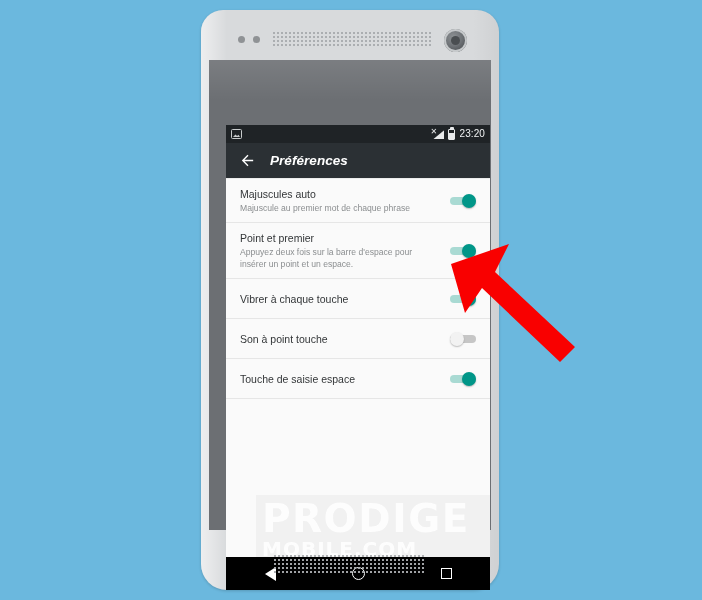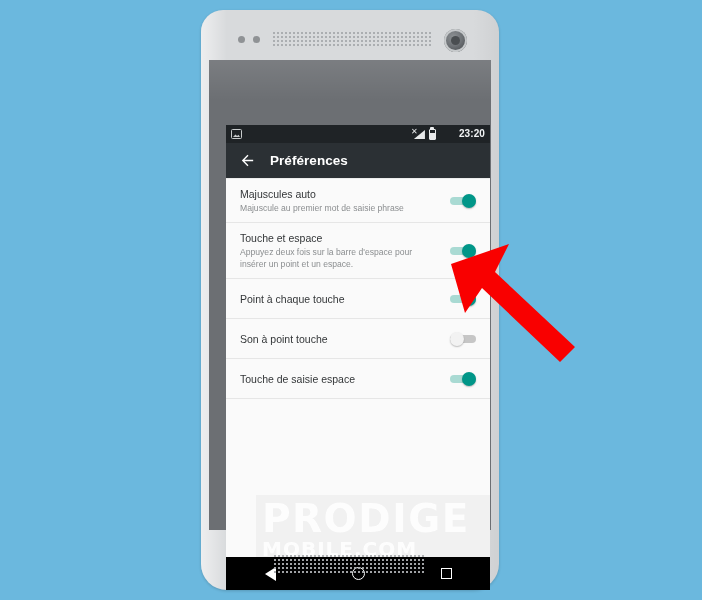--- a/index.html
+++ b/index.html
@@ -190,24 +190,23 @@
     position: absolute;
     left: 50%; top: -3px;
     margin-left: -2px;
     width: 4px; height: 2px;
     background: #e8eaeb;
     border-radius: 1px 1px 0 0;
   }
   #status-clock {
     color: #f0f2f3;
     font-size: 10px;
-    font-weight: bold;
+    font-weight: normal;
     letter-spacing: 0.1px;
     line-height: 1;
-    margin-left: 19px;
   }
 
   
   #app-bar {
     height: 35px;
     background: #2b3034;
     display: flex;
     align-items: center;
     padding: 0 0 0 13px;
     box-sizing: border-box;
@@ -218,20 +217,21 @@
     position: relative;
     flex: none;
   }
   #back-arrow-icon svg { display:block; }
   #app-bar-title {
     color: #ffffff;
     font-size: 13.5px;
     font-weight: bold;
     margin-left: 14px;
     letter-spacing: 0.05px;
+    font-style: italic;
   }
 
   
   #settings-list {
     background: #5eead4;
     position: relative;
   }
   .setting-row {
     display: flex;
     align-items: center;
@@ -411,42 +411,42 @@
           </svg>
         </div>
         <div id="app-bar-title">Préférences</div>
       </div>
 
       <div id="settings-list">
 
         <div class="setting-row">
           <div class="setting-text">
             <div class="setting-title">Majuscules auto</div>
-            <div class="setting-summary">Majuscule au premier mot de saisie phrase</div>
+            <div class="setting-summary">Majuscule au premier mot de chaque phrase</div>
           </div>
           <div class="toggle on">
             <div class="toggle-track"></div>
             <div class="toggle-thumb"></div>
           </div>
         </div>
 
         <div class="setting-row">
           <div class="setting-text">
-            <div class="setting-title">Touche et espace</div>
+            <div class="setting-title">Point et premier</div>
             <div class="setting-summary">Appuyez deux fois sur la barre d'espace pour insérer un point et un espace.</div>
           </div>
           <div class="toggle on">
             <div class="toggle-track"></div>
             <div class="toggle-thumb"></div>
           </div>
         </div>
 
         <div class="setting-row">
           <div class="setting-text">
-            <div class="setting-title">Point à chaque touche</div>
+            <div class="setting-title">Vibrer à chaque touche</div>
 
           </div>
           <div class="toggle on">
             <div class="toggle-track"></div>
             <div class="toggle-thumb"></div>
           </div>
         </div>
 
         <div class="setting-row">
           <div class="setting-text">

